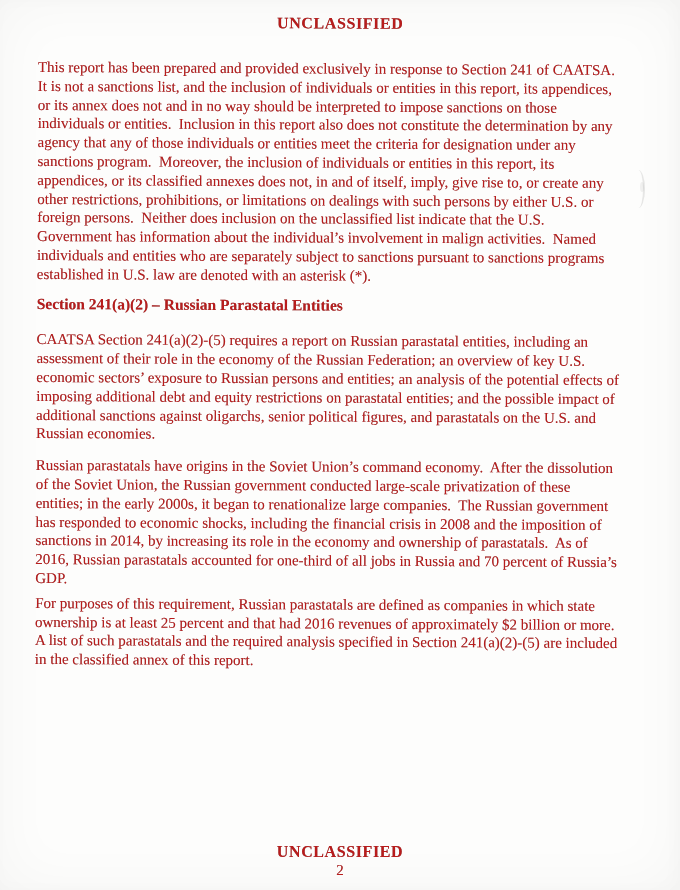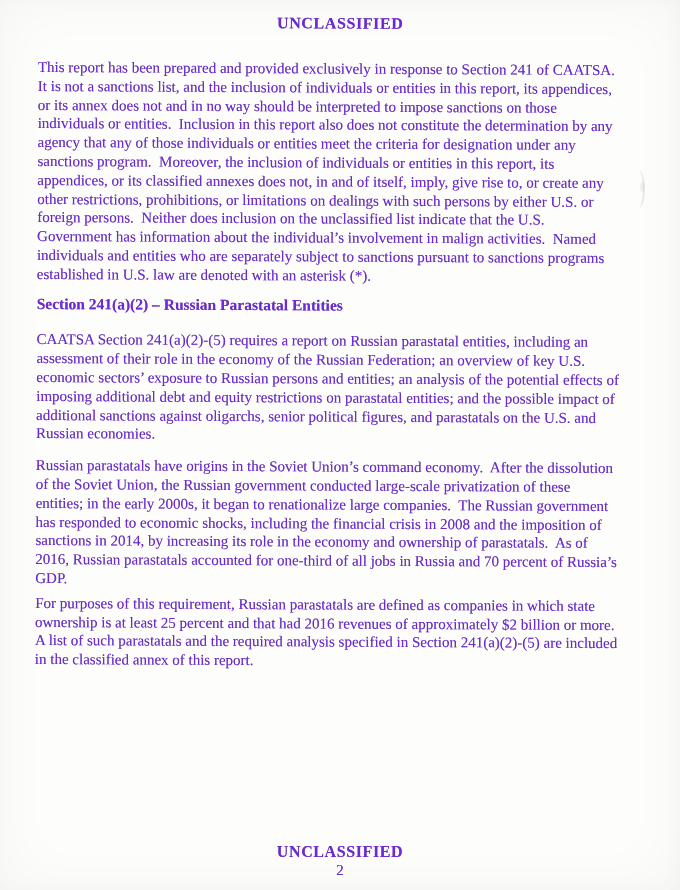--- a/index.html
+++ b/index.html
@@ -10,21 +10,21 @@
     overflow: hidden;
     background: #f6f6f4;
   }
   .page {
     position: relative;
     width: 680px;
     height: 890px;
     background: #fdfdfc;
     box-shadow: inset 0 0 60px rgba(0,0,0,0.035), inset -4px 0 18px rgba(0,0,0,0.02);
     font-family: "Liberation Serif", serif;
-    color: #6d28d9;
+    color: #b91c1c;
   }
   .tilt {
     transform: rotate(0.3deg);
     transform-origin: 40px 60px;
   }
   .header {
     padding-top: 13px;
     text-align: center;
     font-weight: bold;
     font-size: 16px;

